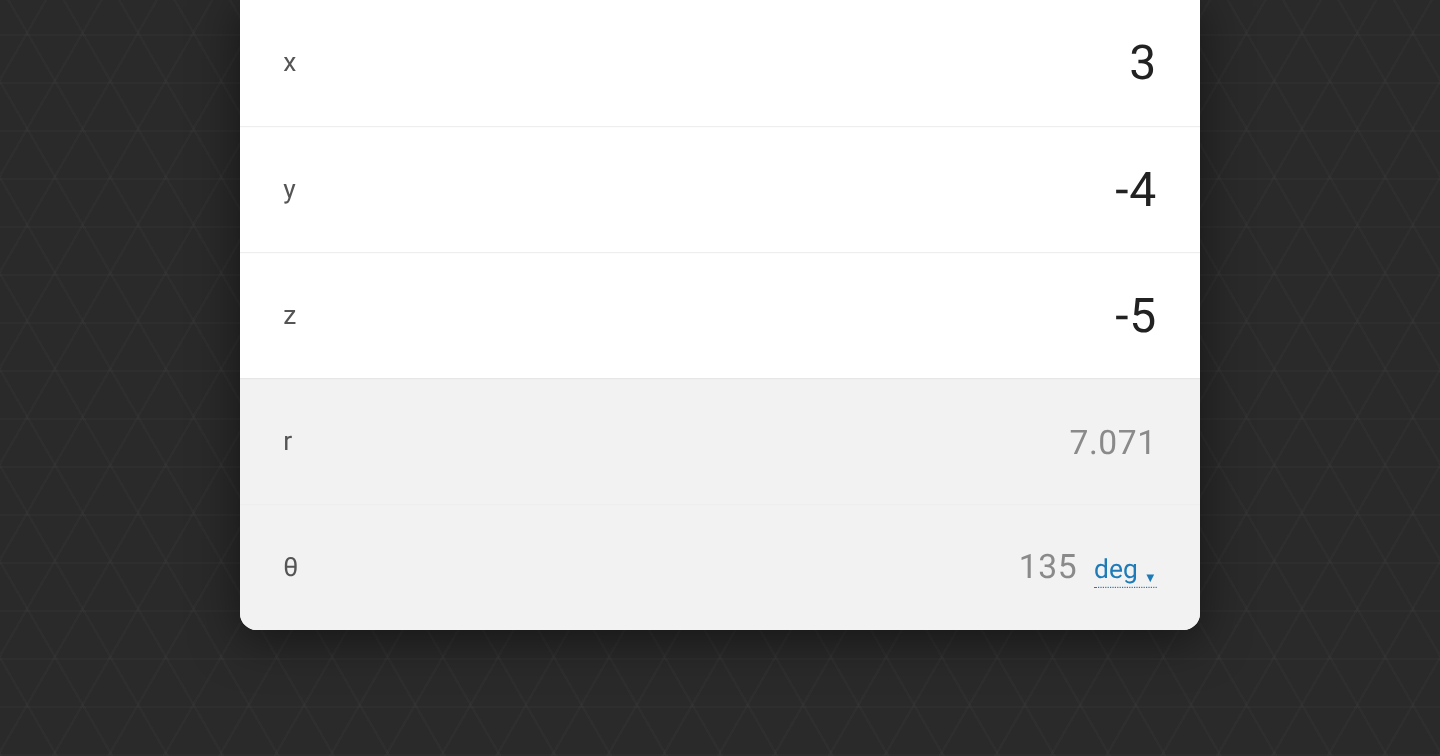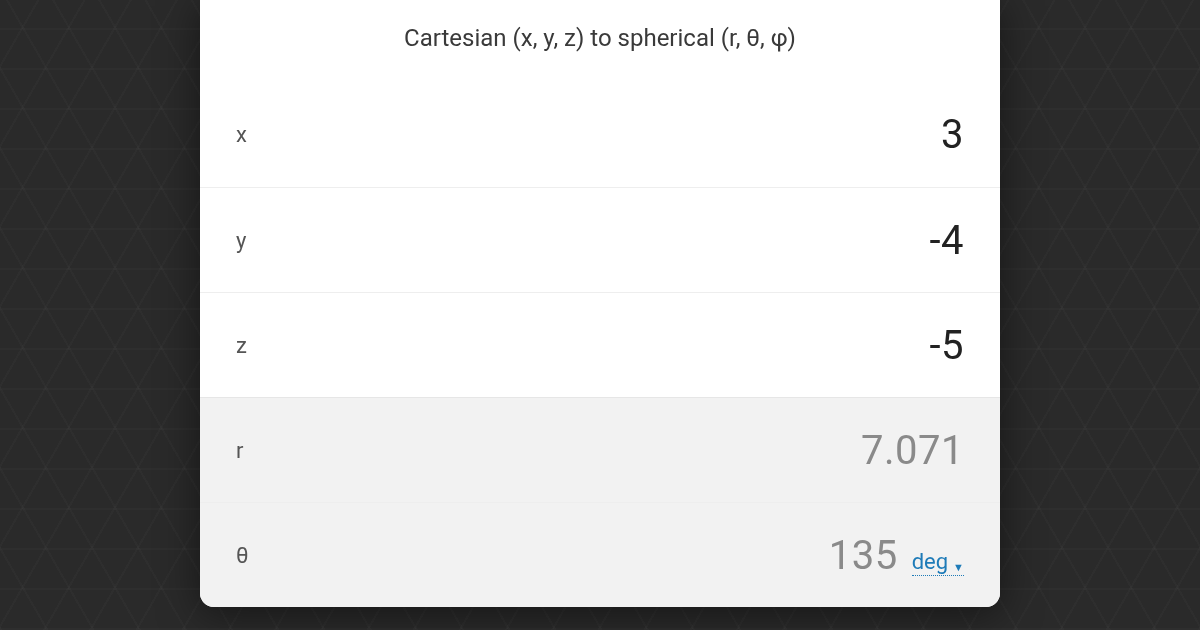--- a/index.html
+++ b/index.html
@@ -51,21 +51,21 @@
     margin-left: 19px;
   }
   .value-input {
     font-size: 40px;
     color: #222;
     text-align: right;
     font-weight: 400;
     letter-spacing: 0.5px;
   }
   .value-output {
-    font-size: 40px;
+    font-size: 28px;
     color: #8a8a8a;
     text-align: right;
     font-weight: 400;
     letter-spacing: 0.5px;
   }
   .unit {
     font-size: 22px;
     color: #1e7bb8;
     border-bottom: 1px dotted #1e7bb8;
     cursor: pointer;
@@ -77,21 +77,20 @@
   .caret {
     font-size: 11px;
     color: #1e7bb8;
   }
   .inputs .row:first-child { border-top: none; }
 </style>
 </head>
 <body>
 
 <div class="card">
-  <div class="title">Cartesian (x, y, z) to spherical (r, θ, φ)</div>
 
   <div class="inputs">
     <div class="row">
       <span class="label">x</span>
       <span class="value-input">3</span>
     </div>
     <div class="row">
       <span class="label">y</span>
       <span class="value-input">-4</span>
     </div>

